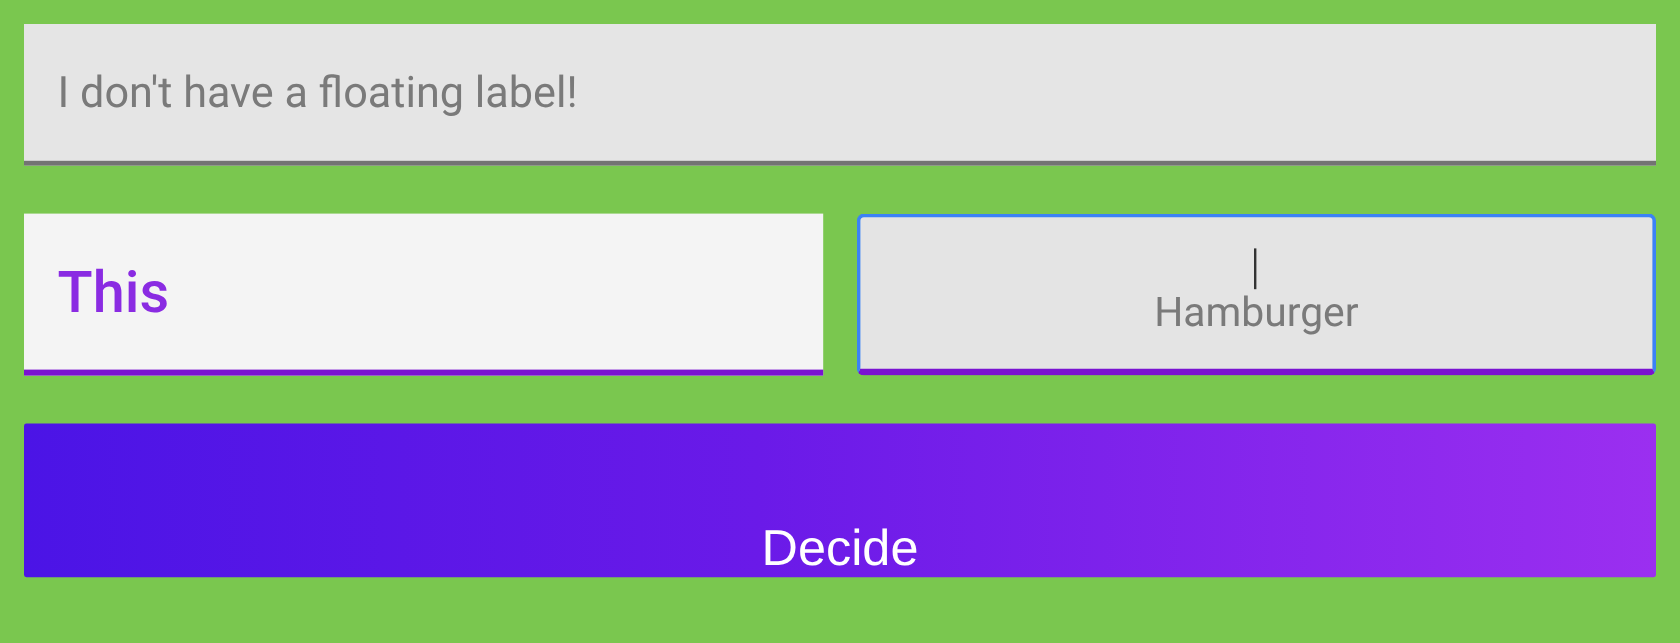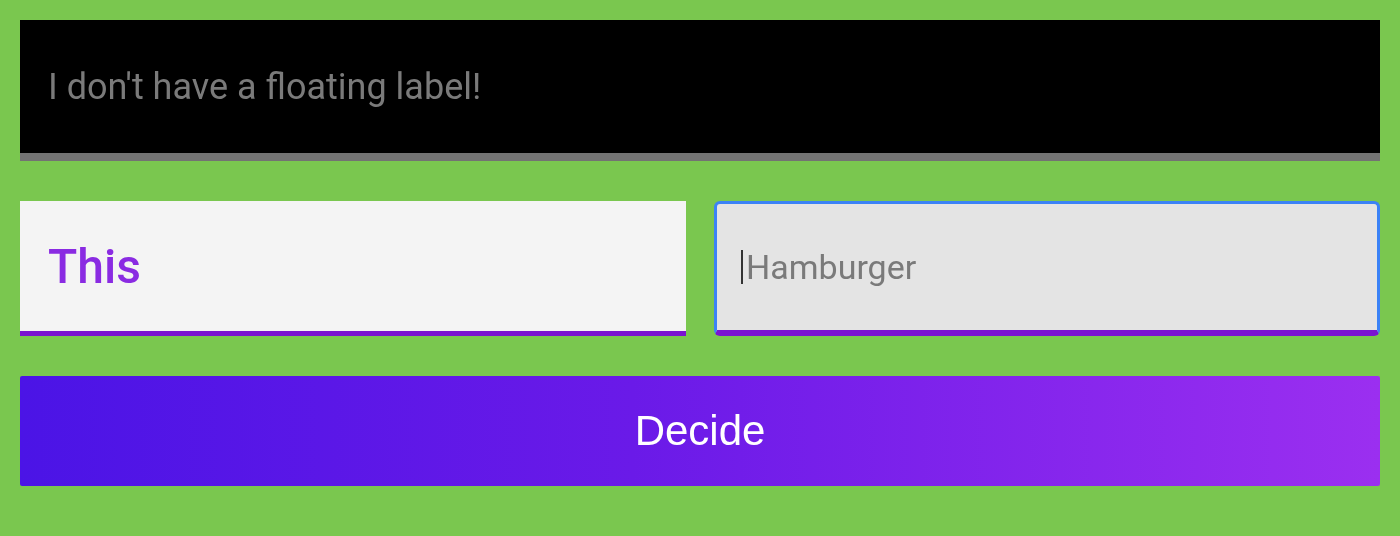--- a/index.html
+++ b/index.html
@@ -14,25 +14,25 @@
     font-family: -apple-system, BlinkMacSystemFont, "Segoe UI", Roboto, Helvetica, Arial, sans-serif;
     padding: 20px;
     overflow: hidden;
   }
   .container {
     display: flex;
     flex-direction: column;
     gap: 40px;
   }
   .field {
-    background: #000000;
+    background: #e5e5e5;
     border: none;
-    border-bottom: 8px solid #737373;
+    border-bottom: 4px solid #737373;
     width: 100%;
-    height: 141px;
+    height: 118px;
     display: flex;
     align-items: center;
     padding: 0 28px;
   }
   .field-placeholder {
     color: #7a7a7a;
     font-size: 36px;
   }
   .row {
     display: flex;
@@ -69,42 +69,43 @@
     position: relative;
   }
   .float-label {
     color: #8a2be2;
     font-size: 30px;
     font-weight: 500;
   }
   .field-input-row {
     display: flex;
     align-items: center;
+    flex-direction: column;
   }
   .text-cursor {
     width: 2px;
     height: 34px;
     background: #333;
     display: inline-block;
     margin-right: 3px;
   }
   .placeholder-text {
     color: #7a7a7a;
     font-size: 34px;
   }
   .decide-btn {
     width: 100%;
-    height: 110px;
+    height: 128px;
     background: linear-gradient(90deg, #4b14e6 0%, #6a1ae8 45%, #9b2ff0 100%);
     color: #fff;
     font-size: 42px;
     font-weight: 500;
     border: none;
     display: flex;
-    align-items: center;
+    align-items: flex-end;
     justify-content: center;
     cursor: pointer;
     border-radius: 2px;
   }
 </style>
 </head>
 <body>
 
 <div class="container">
 

